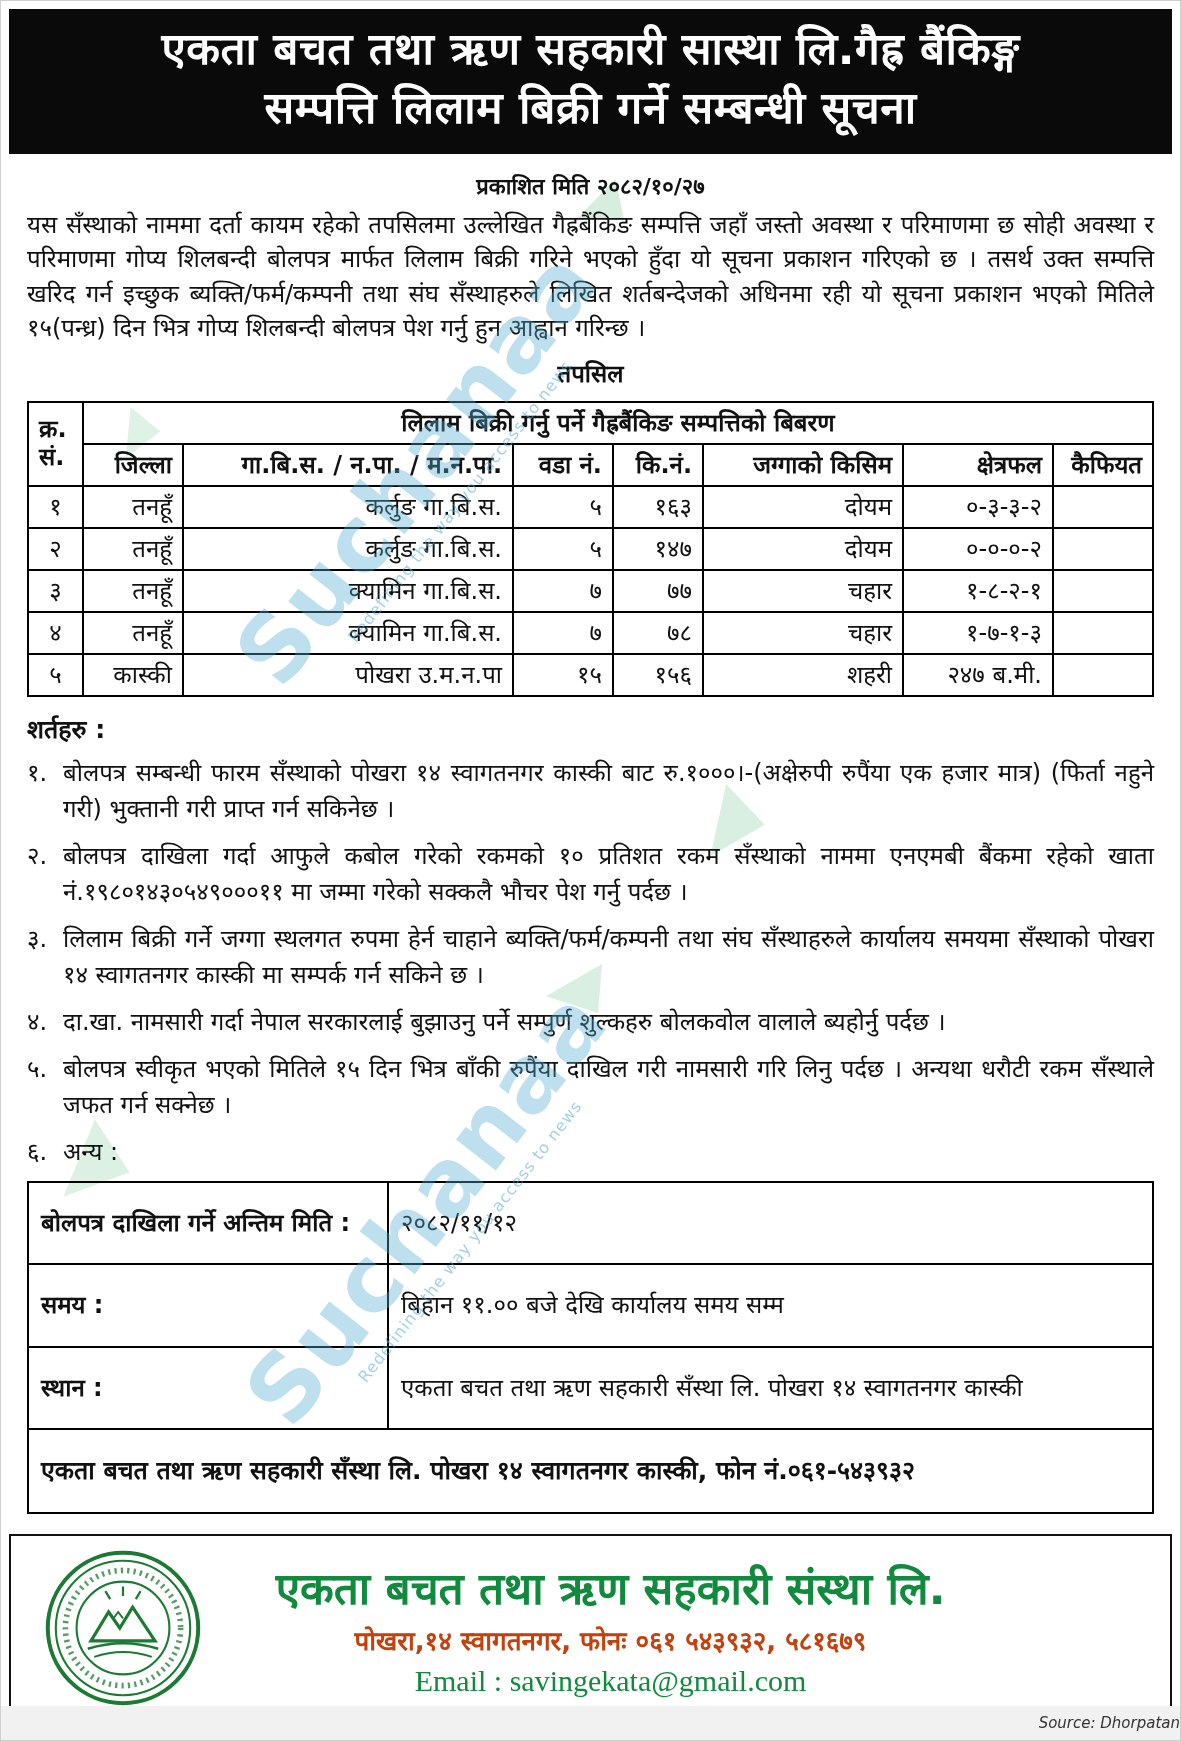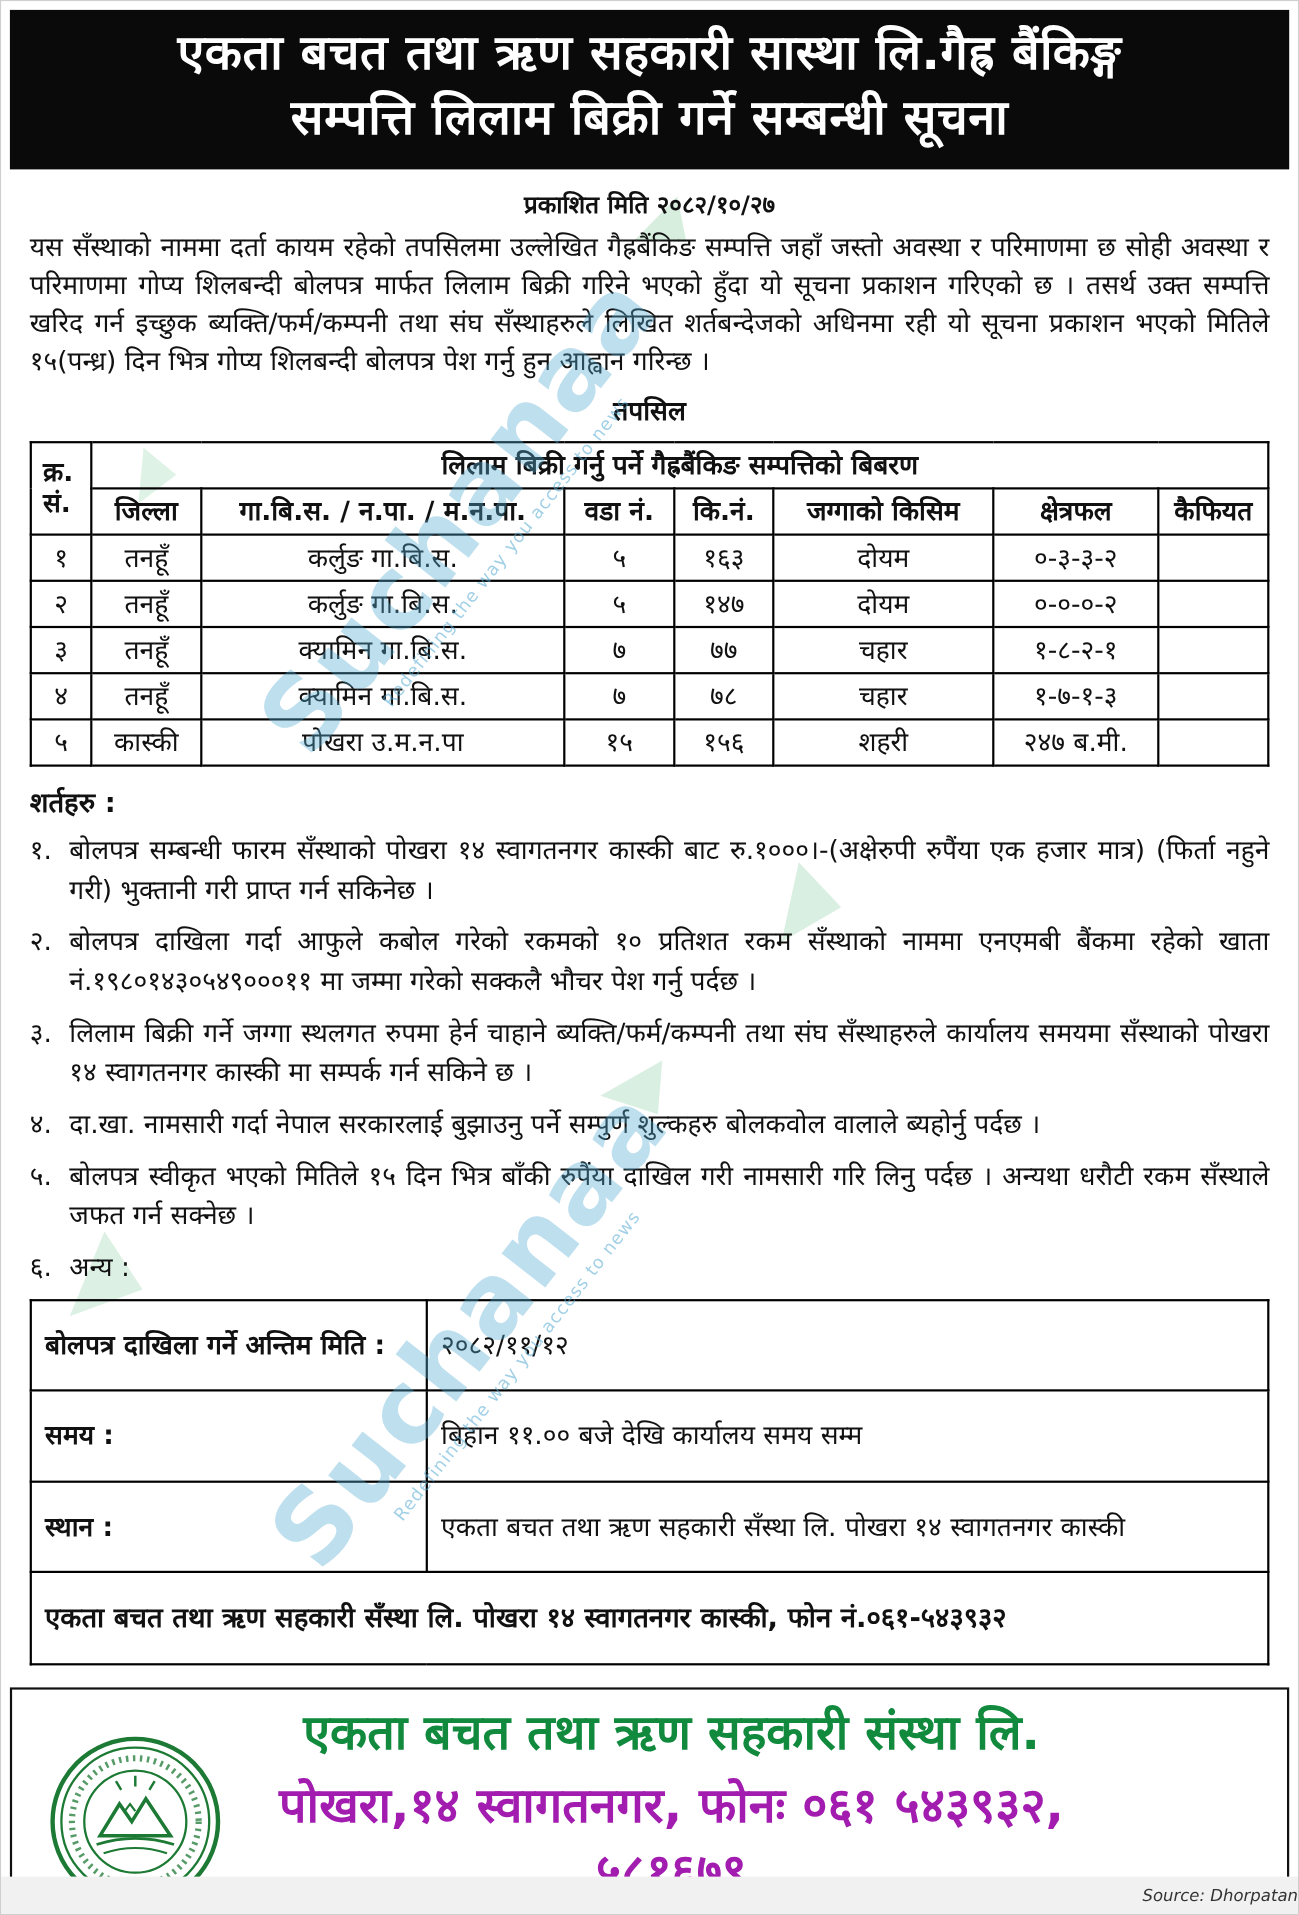--- a/index.html
+++ b/index.html
@@ -17,21 +17,21 @@
   .banner .line { font-size:44px; font-weight:bold; line-height:1.35; letter-spacing:0.5px; }
   
   .content { padding:8px 26px 0 26px; position:relative; z-index:2; }
   .published { text-align:center; font-size:22px; font-weight:bold; margin:8px 0 8px; }
   .intro { font-size:24px; line-height:1.44; text-align:justify; }
   .tapasil { text-align:center; font-weight:bold; font-size:24px; margin:10px 0 12px; }
   
   table { border-collapse:collapse; width:100%; background:transparent; }
   .main-table th, .main-table td {
     border:2.5px solid #000; padding:5px 10px; font-size:24px; line-height:1.25;
-    text-align:center; vertical-align:middle;
+    text-align:right; vertical-align:middle;
   }
   .main-table th { font-weight:bold; }
   .main-table .span-head { text-align:center; }
   .main-table .sn-head { text-align:left; line-height:1.15;margin-top:39px; }
   .main-table td.sn { text-align:center; }
   
   .cond-title { font-size:25px; font-weight:bold; margin:14px 0 10px; }
   .cond { display:flex; font-size:24px; line-height:1.5; margin-bottom:11px; }
   .cond-num { flex:0 0 36px; }
   .cond-text { flex:1; text-align:justify; }
@@ -45,21 +45,21 @@
   .schedule-table td.full-line { font-weight:bold; font-size:25px; }
   
   .org-footer {
     margin:20px 8px 0 8px; border:2px solid #111; background:#fff;
     display:flex; align-items:center; padding:12px 32px; position:relative; z-index:2;
     min-height:190px;
   }
   .org-logo-wrap { flex:0 0 160px; display:flex; justify-content:center; }
   .org-text { flex:1; text-align:center; padding-right:120px; }
   .org-name { font-size:44px; font-weight:bold; color:#118a3e; line-height:1.25; }
-  .org-address { font-size:44px; font-weight:bold; color:#a21caf; margin-top:6px; }
+  .org-address { font-size:26px; font-weight:bold; color:#c2410c; margin-top:6px; }
   .org-email { font-size:30px; color:#118a3e; margin-top:6px; font-family:"Liberation Serif", serif; }
   
   .source-strip {
     position:absolute; left:0; right:0; bottom:0; height:34px;
     background:#f1f1f1; display:flex; align-items:center; justify-content:flex-end;
     z-index:3;
   }
   .source-text { font-size:15px; font-style:italic; color:#333; }
   
   .wm {

